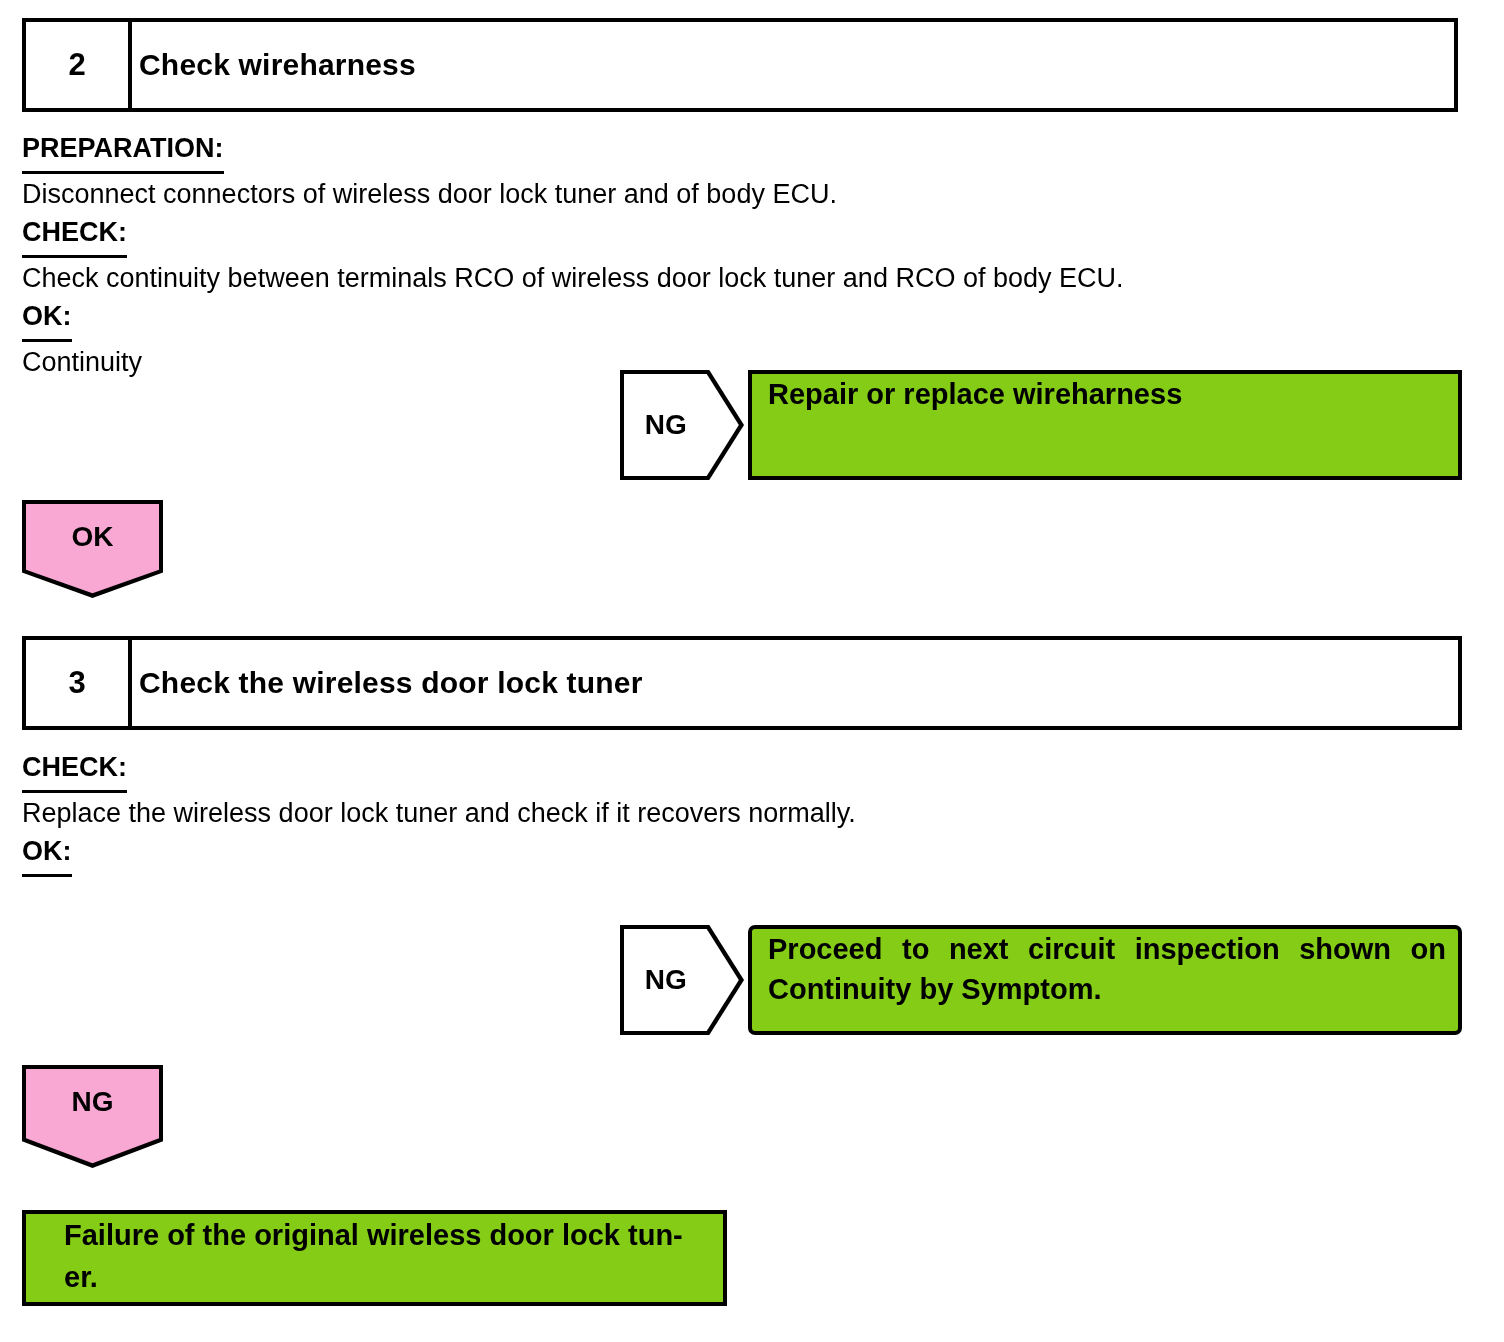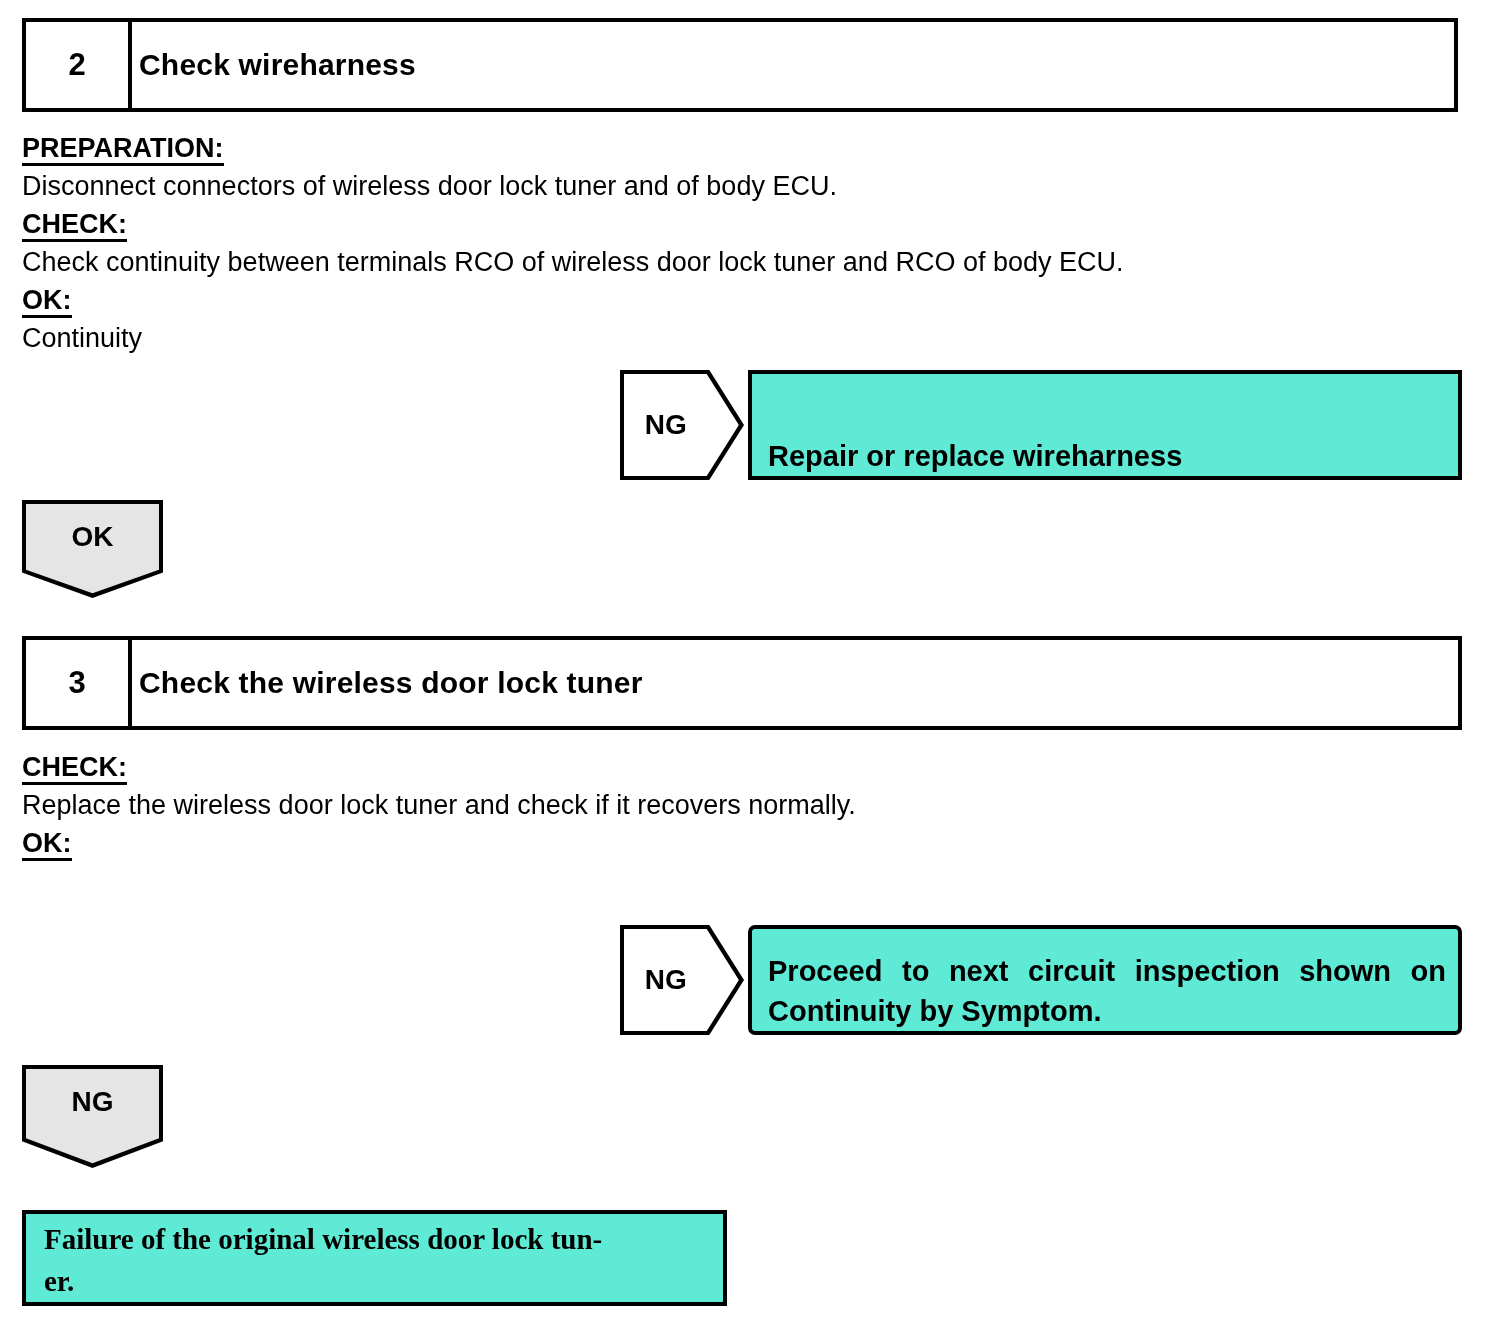--- a/index.html
+++ b/index.html
@@ -57,21 +57,21 @@
   .textblock {
     position: absolute;
     left: 22px;
   }
   .lbl {
     font-weight: bold;
     font-size: 27px;
     line-height: 30px;
     display: inline-block;
     border-bottom: 3px solid #000;
-    padding-bottom: 0px;
+    padding-bottom: 8px;
     margin-bottom: 4px;
   }
   .body-line {
     font-size: 27px;
     line-height: 32px;
     margin-bottom: 7px;
     white-space: nowrap;
   }
   .body-line.last { margin-bottom: 0; }
   .lbl-row { line-height: 34px; }
@@ -113,42 +113,42 @@
     background: #000;
     -webkit-clip-path: polygon(0 0, 100% 0, 100% 74%, 50% 100%, 0 74%);
     clip-path: polygon(0 0, 100% 0, 100% 74%, 50% 100%, 0 74%);
   }
   .judge-down .inner {
     position: absolute;
     left: 4px;
     top: 4px;
     right: 4px;
     bottom: 4px;
-    background: #e5e5e5;
+    background: #f9a8d4;
     -webkit-clip-path: polygon(0 0, 100% 0, 100% 73%, 50% 99.2%, 0 73%);
     clip-path: polygon(0 0, 100% 0, 100% 73%, 50% 99.2%, 0 73%);
   }
   .judge-down .inner span {
     position: absolute;
     left: 0;
     right: 0;
     top: 17px;
     text-align: center;
     font-weight: bold;
     font-size: 28px;
   }
 
   
   .result-box {
     position: absolute;
     box-sizing: border-box;
     border: 4px solid #000;
-    background: #5eead4;
-    display: flex;
-    align-items: flex-end;
+    background: #84cc16;
+    display: flex;
+    align-items: flex-start;
   }
   .result-text {
     font-weight: bold;
     font-size: 29px;
     line-height: 40px;
     padding-left: 16px;
     padding-right: 12px;
   }
   .result-text.justified {
     text-align: justify;
@@ -232,19 +232,19 @@
     </div>
   </div>
 
   <div class="judge-down" style="left:22px; top:1065px; width:141px; height:103px;">
     <div class="inner">
       <span>NG</span>
     </div>
   </div>
 
   <div class="result-box" style="left:22px; top:1210px; width:705px; height:96px;">
-    <div class="result-text" style="padding-left:18px; line-height:42px;font-family:Liberation Serif, serif;">
+    <div class="result-text" style="padding-left:38px; line-height:42px;">
       <span>Failure of the original wireless door lock tun-</span><br>
       <span>er.</span>
     </div>
   </div>
 
 </div>
 
 </body></html>

